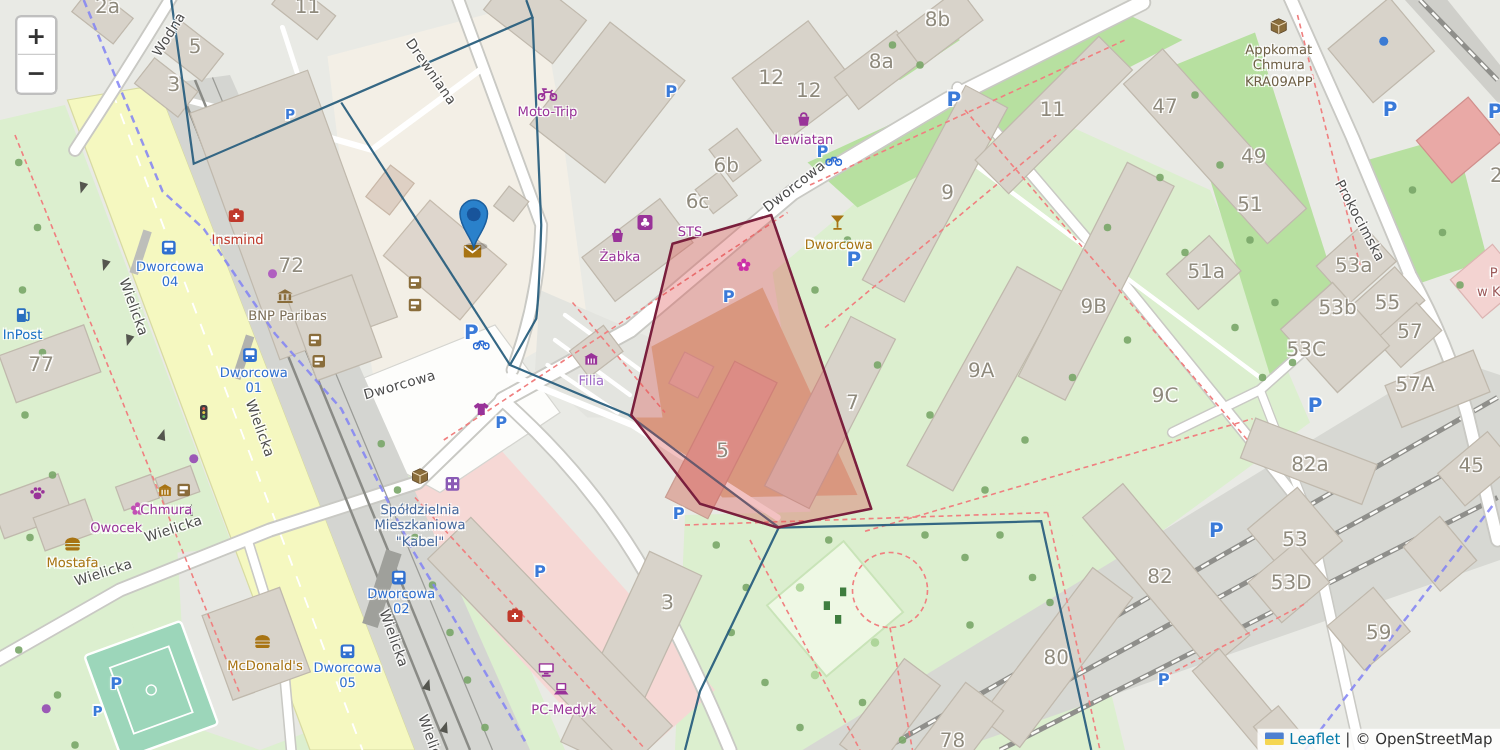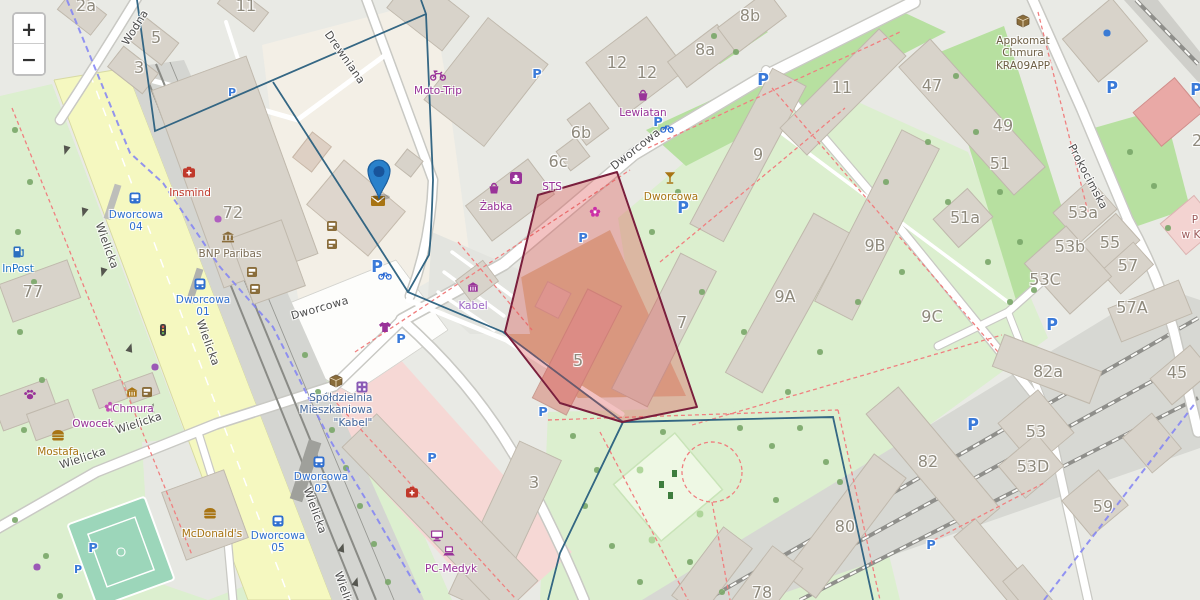--- a/index.html
+++ b/index.html
@@ -438,33 +438,33 @@
           <path d="M.8,.8 H11.2 L6,6.6 Z" fill="#a87413"></path>
           <rect x="5.3" y="5.5" width="1.4" height="5.2" fill="#a87413"></rect>
           <rect x="2.6" y="10.8" width="6.8" height="1.5" rx=".7" fill="#a87413"></rect>
         </svg></div>
       <div class="lbl poi" style="left: 671px; top: 196px; color: rgb(168, 116, 19);">Dworcowa</div>
       <div class="icn" style="left: 473px; top: 287px;"><svg width="13" height="11" viewBox="0 0 13 11">
           <path d="M1,4 L6.5,.8 L12,4 Z" fill="#993399"></path>
           <rect x="1.8" y="4" width="9.4" height="6.2" fill="#993399"></rect>
           <path d="M4.2,5.2 v4 M6.5,5.2 v4 M8.8,5.2 v4" stroke="#fff" stroke-width="1"></path>
         </svg></div>
-      <div class="lbl poi" style="left: 473px; top: 305px; color: rgb(160, 107, 200);">Kabel</div>
+      <div class="lbl poi" style="left: 473px; top: 305px; color: rgb(160, 107, 200);">Filia</div>
       <div class="icn" style="left: 1023px; top: 21px;"><svg width="14" height="14" viewBox="0 0 14 14">
           <path d="M7,1 L13,3.8 V10.2 L7,13 L1,10.2 V3.8 Z" fill="#8a6d3b" stroke="#5d4627" stroke-width=".7"></path>
           <path d="M1,3.8 L7,6.6 L13,3.8 M7,6.6 V13" fill="none" stroke="#ead9bb" stroke-width=".9"></path>
         </svg></div>
       <div class="lbl poi" style="left: 1023px; top: 53px; color: rgb(110, 95, 69);">Appkomat
 Chmura
 KRA09APP</div>
       <div class="icn" style="left: 336px; top: 381px;"><svg width="14" height="14" viewBox="0 0 14 14">
           <path d="M7,1 L13,3.8 V10.2 L7,13 L1,10.2 V3.8 Z" fill="#8a6d3b" stroke="#5d4627" stroke-width=".7"></path>
           <path d="M1,3.8 L7,6.6 L13,3.8 M7,6.6 V13" fill="none" stroke="#ead9bb" stroke-width=".9"></path>
         </svg></div>
-      <div class="lbl poi" style="left: 336px; top: 410px; color: rgb(69, 105, 158); text-align: right;">Spółdzielnia
+      <div class="lbl poi" style="left: 336px; top: 421px; color: rgb(69, 105, 158);">Spółdzielnia
 Mieszkaniowa
 "Kabel"</div>
       <div class="icn" style="left: 362px; top: 387px;"><svg width="12" height="12" viewBox="0 0 12 12">
           <rect x=".5" y=".5" width="11" height="11" rx="1.8" fill="#8a5bb5"></rect>
           <rect x="2.4" y="2.4" width="2.4" height="2.4" fill="#fff"></rect>
           <rect x="7.2" y="2.4" width="2.4" height="2.4" fill="#fff"></rect>
           <rect x="2.4" y="7.2" width="2.4" height="2.4" fill="#fff"></rect>
           <rect x="7.2" y="7.2" width="2.4" height="2.4" fill="#fff"></rect>
         </svg></div>
       <div class="icn" style="left: 58px; top: 435px;"><svg width="14" height="12" viewBox="0 0 14 12">
@@ -601,14 +601,20 @@
     <path d="M13,41 C10,31 2,24.5 2,14 a11,11 0 1 1 22,0 C24,24.5 16,31 13,41 Z" fill="var(--marker_blue)" stroke="#1c5f9e" stroke-width="1.2"></path>
     <circle cx="13" cy="14.5" r="5.5" fill="#18549b"></circle>
   </svg>
 </div>
 
 <div class="zoomctl">
   <button>+</button>
   <button>−</button>
 </div>
 
-
+<div class="attrib">
+  <span class="flag"></span>
+  <a href="#" class="leaflet-link">Leaflet</a>
+  <span>|</span>
+  <a href="#" class="osm-text">© OpenStreetMap</a>
 </div>
 
+</div>
+
 </body></html>

